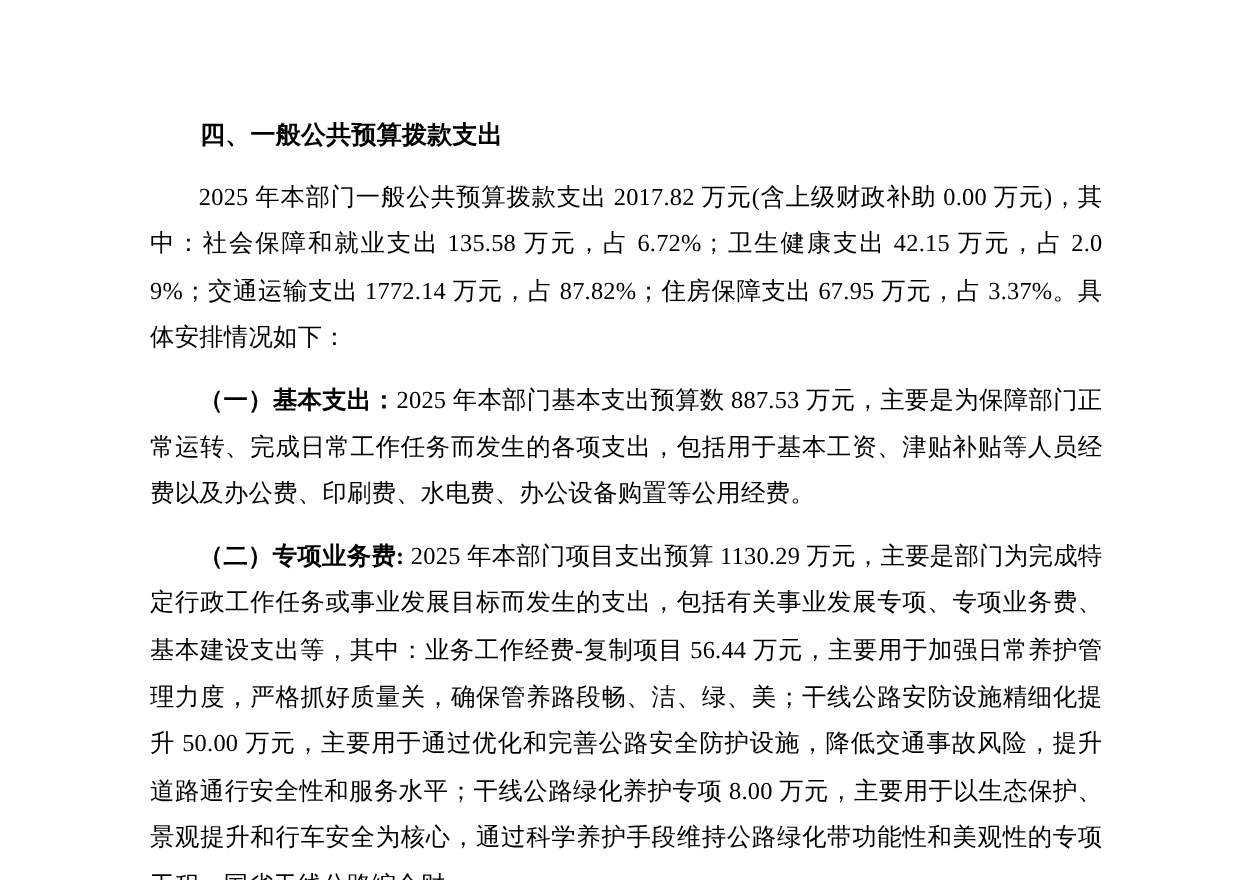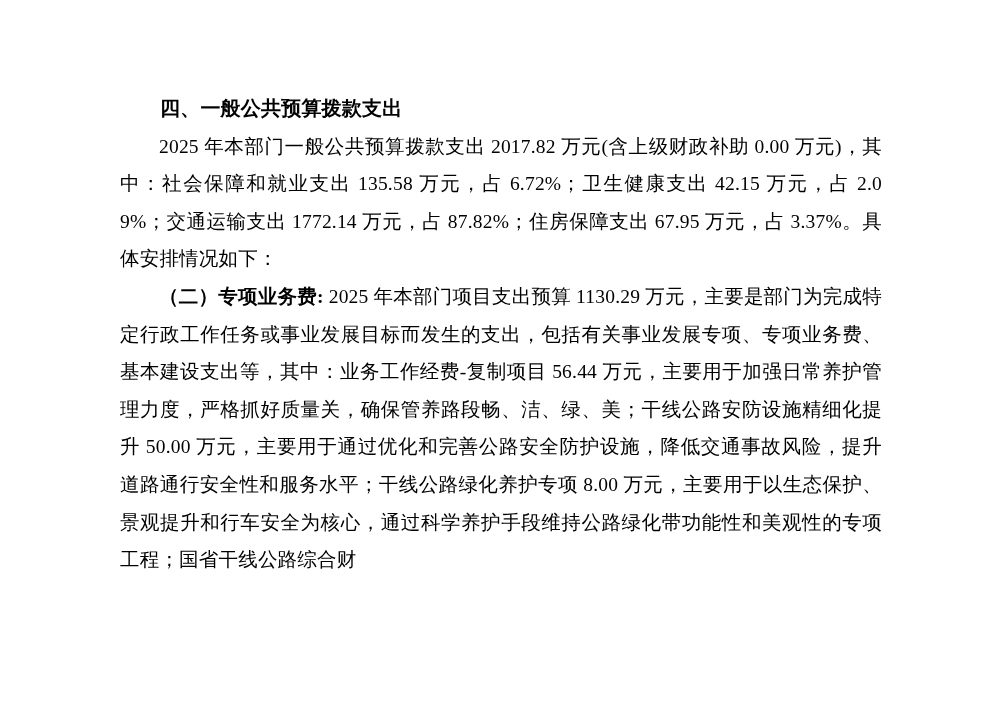--- a/index.html
+++ b/index.html
@@ -28,30 +28,32 @@
     font-weight: bold;
     font-size: 20px;
     line-height: 37.6px;
     text-indent: 2em;
     text-align: left;
     color: #000000;
   }
   .para {
     text-indent: 2em;
     word-break: break-all;
+    margin-top: 12px;
   }
   .lead {
     font-weight: bold;
   }
 </style>
 </head>
 <body>
 
 <div class="page">
   <div class="content">
     <div class="heading">四、一般公共预算拨款支出</div>
 
     <p class="para"><span>2025 年本部门一般公共预算拨款支出 2017.82 万元(含上级财政补助 0.00 万元)，其中：社会保障和就业支出 135.58 万元，占 6.72%；卫生健康支出 42.15 万元，占 2.09%；交通运输支出 1772.14 万元，占 87.82%；住房保障支出 67.95 万元，占 3.37%。具体安排情况如下：</span></p>
 
+    <p class="para"><span class="lead">（一）基本支出：</span><span>2025 年本部门基本支出预算数 887.53 万元，主要是为保障部门正常运转、完成日常工作任务而发生的各项支出，包括用于基本工资、津贴补贴等人员经费以及办公费、印刷费、水电费、办公设备购置等公用经费。</span></p>
 
     <p class="para"><span class="lead">（二）专项业务费:</span><span> 2025 年本部门项目支出预算 1130.29 万元，主要是部门为完成特定行政工作任务或事业发展目标而发生的支出，包括有关事业发展专项、专项业务费、基本建设支出等，其中：业务工作经费-复制项目 56.44 万元，主要用于加强日常养护管理力度，严格抓好质量关，确保管养路段畅、洁、绿、美；干线公路安防设施精细化提升 50.00 万元，主要用于通过优化和完善公路安全防护设施，降低交通事故风险，提升道路通行安全性和服务水平；干线公路绿化养护专项 8.00 万元，主要用于以生态保护、景观提升和行车安全为核心，通过科学养护手段维持公路绿化带功能性和美观性的专项工程；国省干线公路综合财</span></p>
   </div>
 </div>
 
 </body></html>

